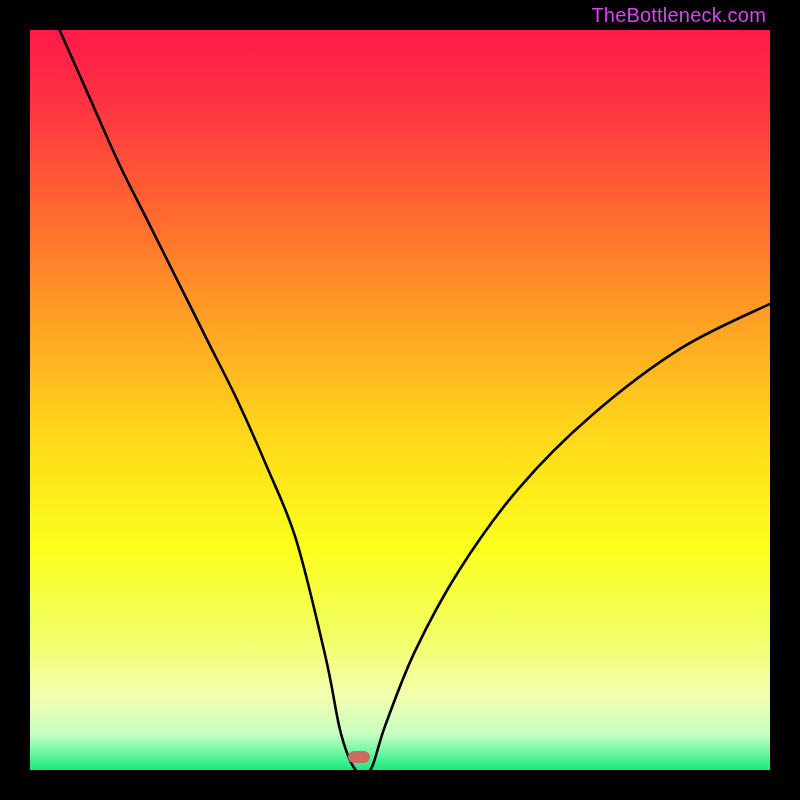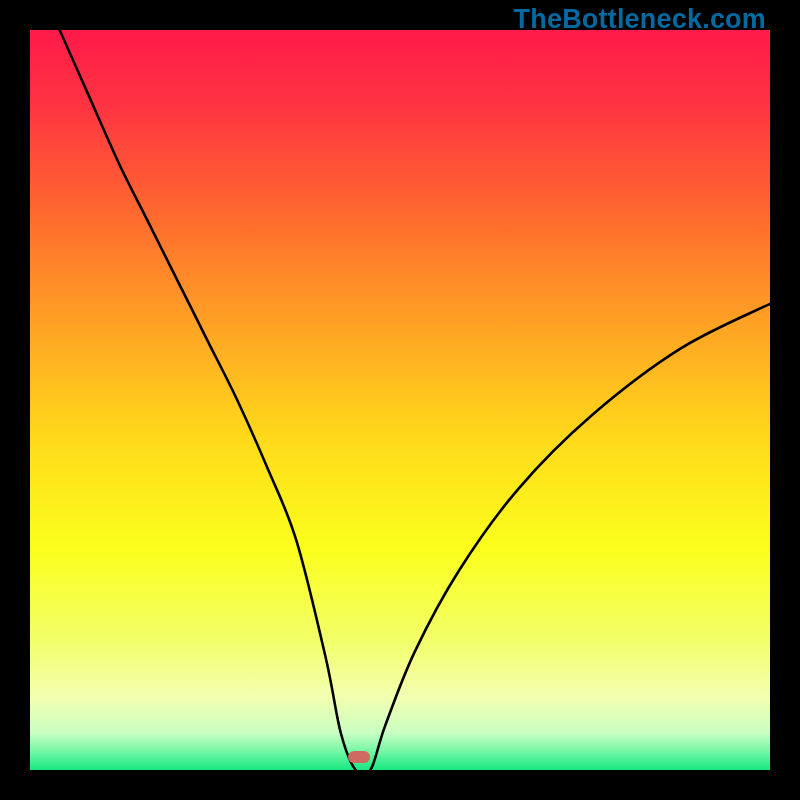--- a/index.html
+++ b/index.html
@@ -42,24 +42,24 @@
     position: absolute;
     width: 22px;
     height: 12px;
     border-radius: 6px;
     transform: translate(-50%, -50%);
   }
   .watermark {
     position: absolute;
     top: 4px;
     right: 34px;
-    color: #0369a1;
-    font-size: 27px;
+    color: #d946ef;
+    font-size: 20px;
     letter-spacing: 0.2px;
-    font-weight: 700;
+    font-weight: 400;
   }
 </style>
 </head>
 <body>
 
 <div class="frame">
   <div class="watermark">TheBottleneck.com</div>
 
   <div class="plot">
     <svg class="gradient" viewBox="0 0 100 100" preserveAspectRatio="none">

